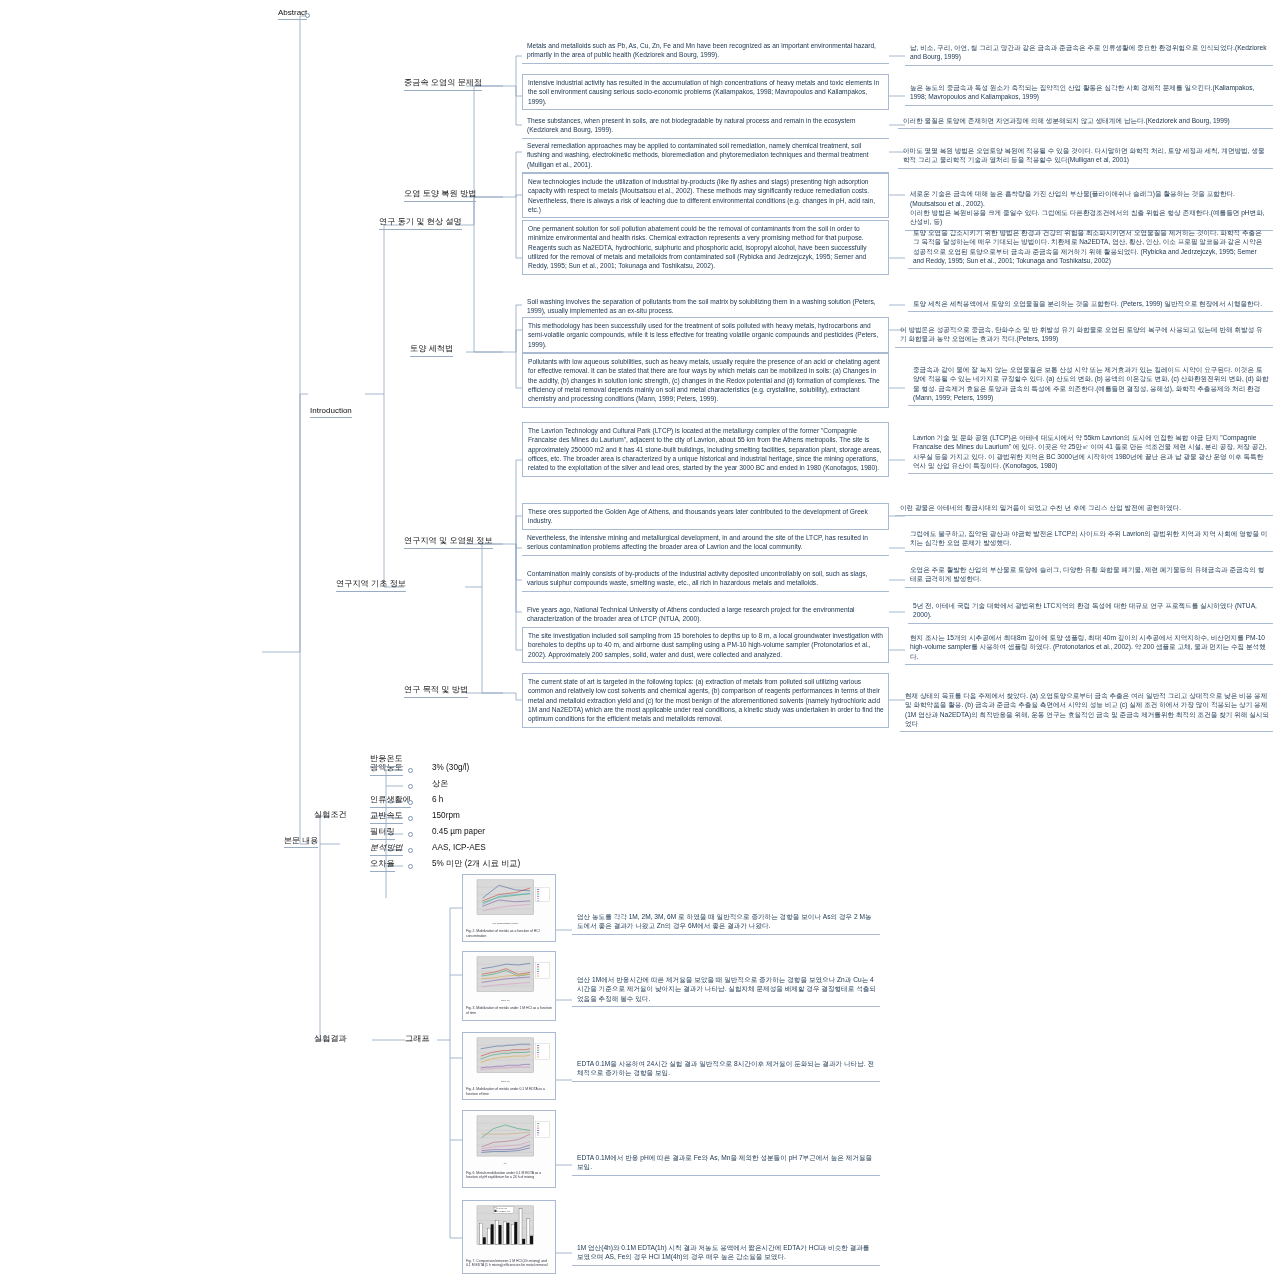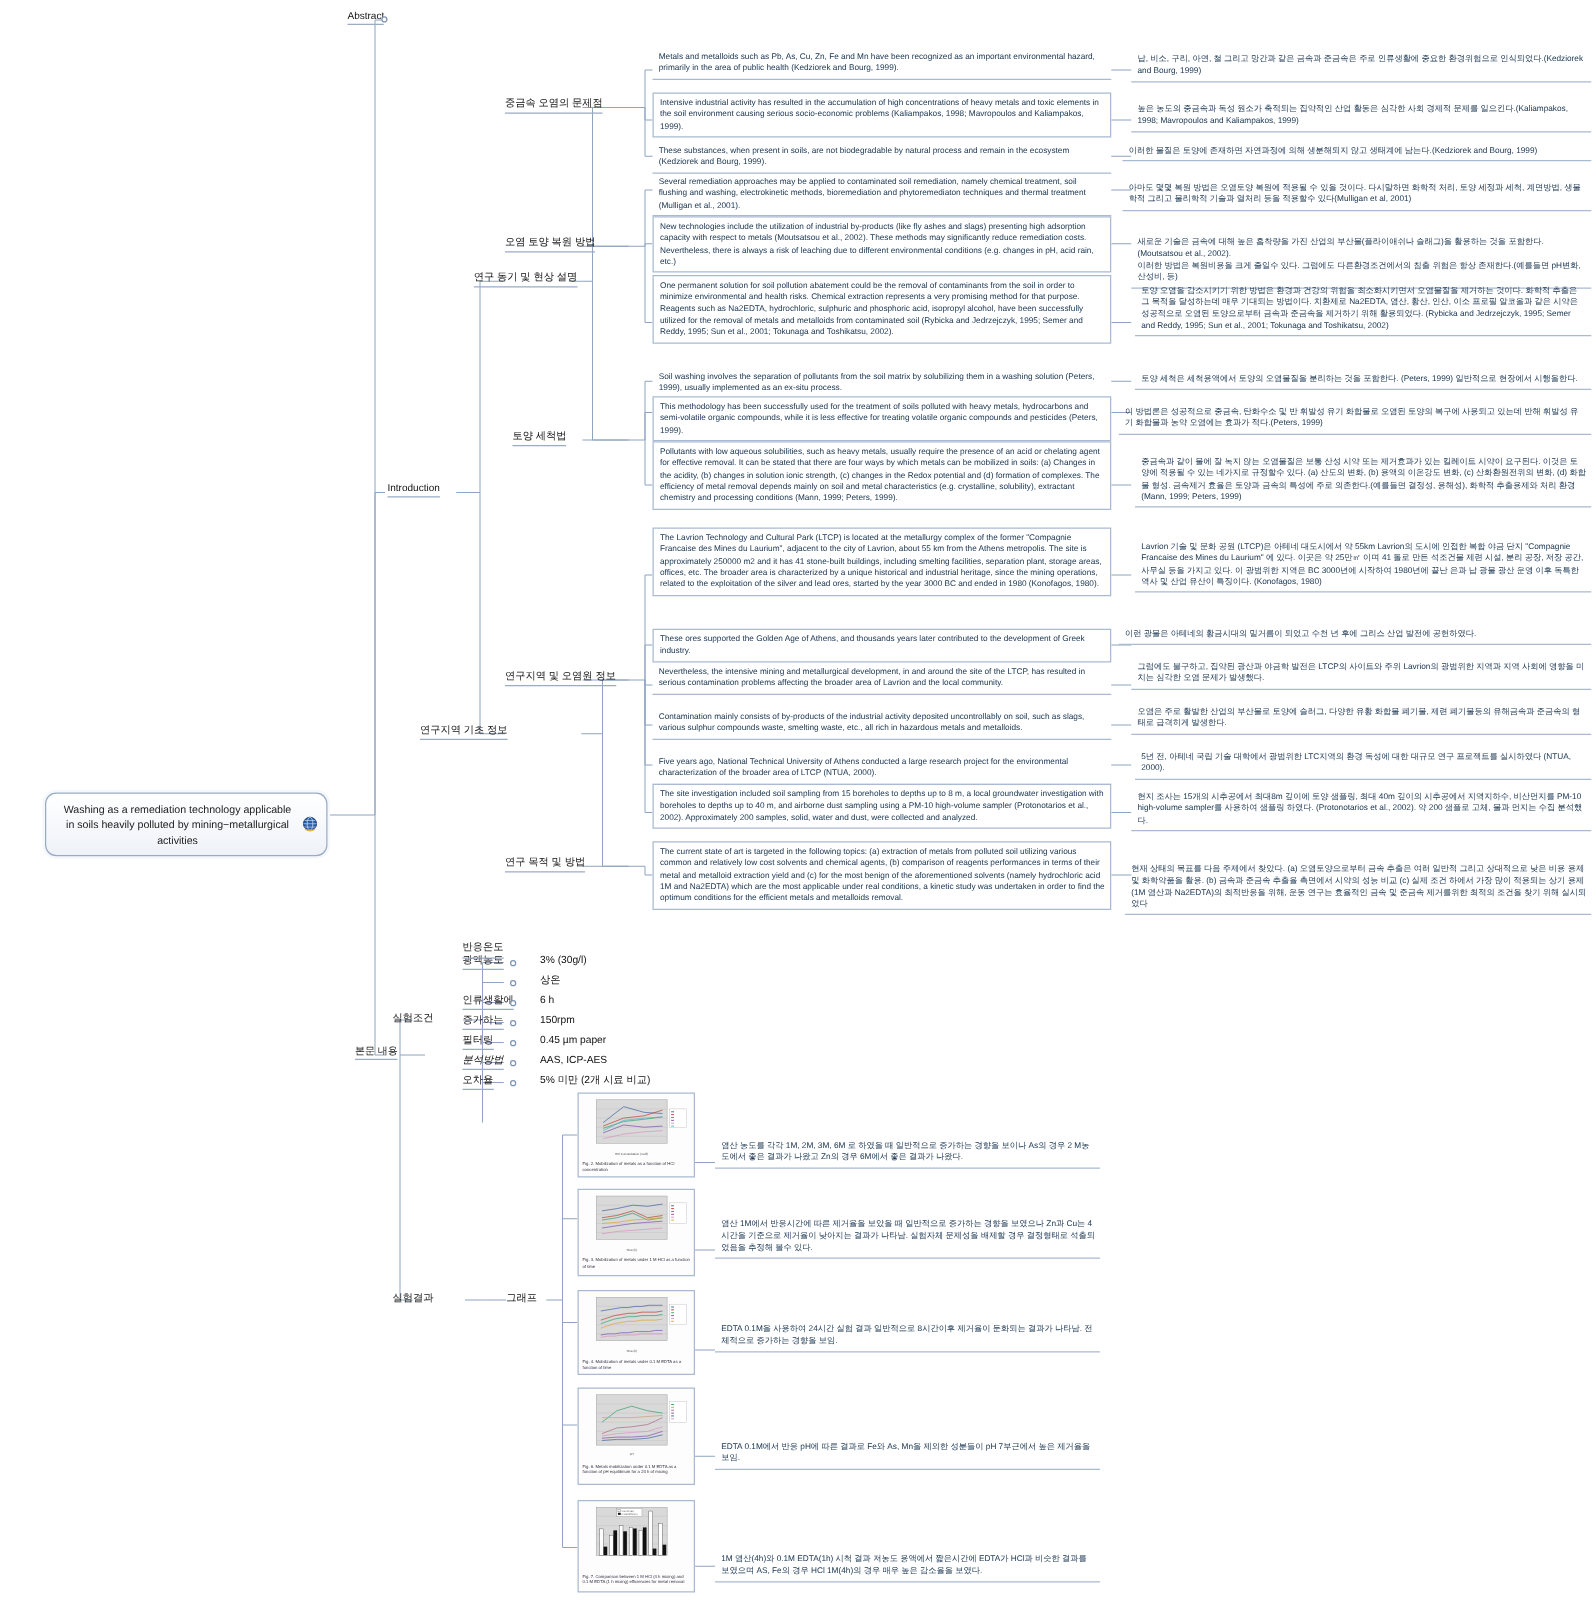--- a/index.html
+++ b/index.html
@@ -195,37 +195,27 @@
       <path d="M450 1238 L462 1238"></path>
 
       <path d="M556 930 L572 930"></path>
       <path d="M556 1000 L572 1000"></path>
       <path d="M556 1080 L572 1080"></path>
       <path d="M556 1165 L572 1165"></path>
       <path d="M556 1253 L572 1253"></path>
     </g>
   </svg>
 
-  <div class="node root" style="left:36px; top:634px; width:226px;">
-    <div>Washing as a remediation technology applicable</div>
-    <div>in soils heavily polluted by mining−metallurgical activities</div>
-    <svg class="globe" viewBox="0 0 16 16">
-      <circle cx="8" cy="8" r="6" fill="#2a5caa" stroke="#14306b" stroke-width="0.8"></circle>
-      <ellipse cx="8" cy="8" rx="2.6" ry="6" fill="none" stroke="#cfe2ff" stroke-width="0.7"></ellipse>
-      <path d="M2 8 H14 M3 5 H13 M3 11 H13" stroke="#cfe2ff" stroke-width="0.6" fill="none"></path>
-      <path d="M3 12 q5 3 10 0 l-1 2 q-4 2 -8 0 z" fill="#e8b33a"></path>
-    </svg>
-  </div>
 
   <div class="node lbl" style="left:278px; top:8px;">
     <span>Abstract</span>
   </div>
   <div class="dot" style="left:305px; top:13px;"></div>
 
-  <div class="node lbl" style="left:310px; top:386px;text-align:right;">
+  <div class="node lbl" style="left:310px; top:406px;text-align:right;">
     <span>Introduction</span>
   </div>
 
   <div class="node lbl" style="left:284px; top:836px;">
     <span>본문 내용</span>
   </div>
 
   <div class="node lbl kr" style="left:336px; top:217px;margin-left:43px;">
     <span>연구 동기 및 현상 설명</span>
   </div>
@@ -366,21 +356,21 @@
     <span>상온</span></div>
   <div class="dot" style="left:408px; top:784px;"></div>
 
   <div class="node lbl kr" style="left:370px; top:795px;">
     <span>인류생활에</span></div>
   <div class="node lbl kr noline" style="left:432px; top:795px;">
     <span>6 h</span></div>
   <div class="dot" style="left:408px; top:800px;"></div>
 
   <div class="node lbl kr" style="left:370px; top:811px;">
-    <span>증가하는</span></div>
+    <span>교반속도</span></div>
   <div class="node lbl kr noline" style="left:432px; top:811px;">
     <span>150rpm</span></div>
   <div class="dot" style="left:408px; top:816px;"></div>
 
   <div class="node lbl kr" style="left:370px; top:827px;">
     <span>필터링</span></div>
   <div class="node lbl kr noline" style="left:432px; top:827px;">
     <span>0.45 µm paper</span></div>
   <div class="dot" style="left:408px; top:832px;"></div>
 

